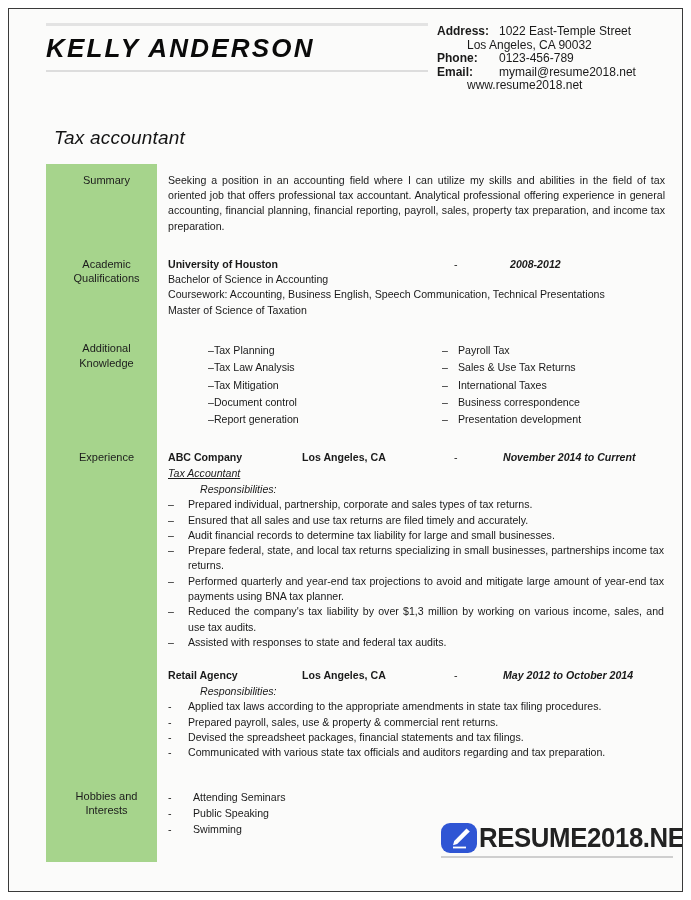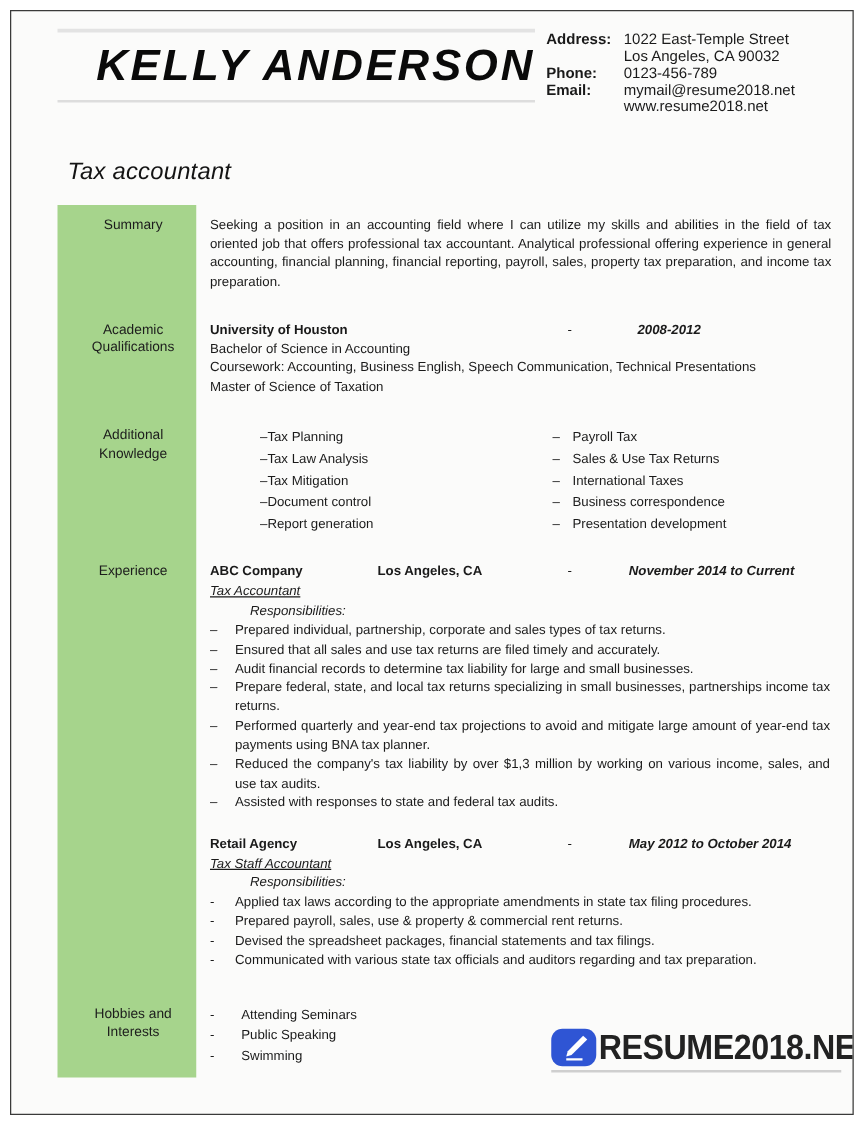--- a/index.html
+++ b/index.html
@@ -41,26 +41,26 @@
     top: 14px;
     width: 382px;
   }
   .rule {
     height: 3px;
     background: #e3e3e3;
     width: 382px;
   }
   .rule.bottom { height: 2px; background: #dddddd; }
   .name {
-    font-size: 35px;
+    font-size: 26px;
     font-weight: bold;
     font-style: italic;
     letter-spacing: 2.2px;
     color: #0a0a0a;
-    text-align: right;
+    text-align: left;
     padding: 9px 0 8px 0;
     line-height: 1.05;
     font-stretch: condensed;
   }
 
   .contact {
     position: absolute;
     left: 428px;
     top: 16px;
     font-size: 12px;
@@ -69,21 +69,21 @@
   }
   .contact-row {
     display: flex;
   }
   .contact-label {
     font-weight: bold;
     width: 62px;
     flex: 0 0 62px;
   }
   .contact-val { white-space: nowrap; }
-  .contact-val-only { margin-left: 62px; text-align: right; }
+  .contact-val-only { margin-left: 30px; text-align: right; }
 
   .job-title {
     position: absolute;
     left: 45px;
     top: 118px;
     font-size: 19px;
     font-style: italic;
     color: #141414;
     letter-spacing: 0.2px;
   }
@@ -421,21 +421,20 @@
             </div>
           </div>
 
           <div class="exp-entry">
             <div class="exp-head">
               <span class="exp-company">Retail Agency</span>
               <span class="exp-loc">Los Angeles, CA</span>
               <span class="exp-dash">-</span>
               <span class="exp-dates">May 2012 to October 2014</span>
             </div>
-            <div class="exp-role">Tax Staff Accountant</div>
             <div class="exp-resp-label">Responsibilities:</div>
 
             <div class="bullet">
               <span class="bdash">-</span>
               <span class="btext">Applied tax laws according to the appropriate amendments in state tax filing procedures.</span>
             </div>
             <div class="bullet">
               <span class="bdash">-</span>
               <span class="btext">Prepared payroll, sales, use &amp; property &amp; commercial rent returns.</span>
             </div>

